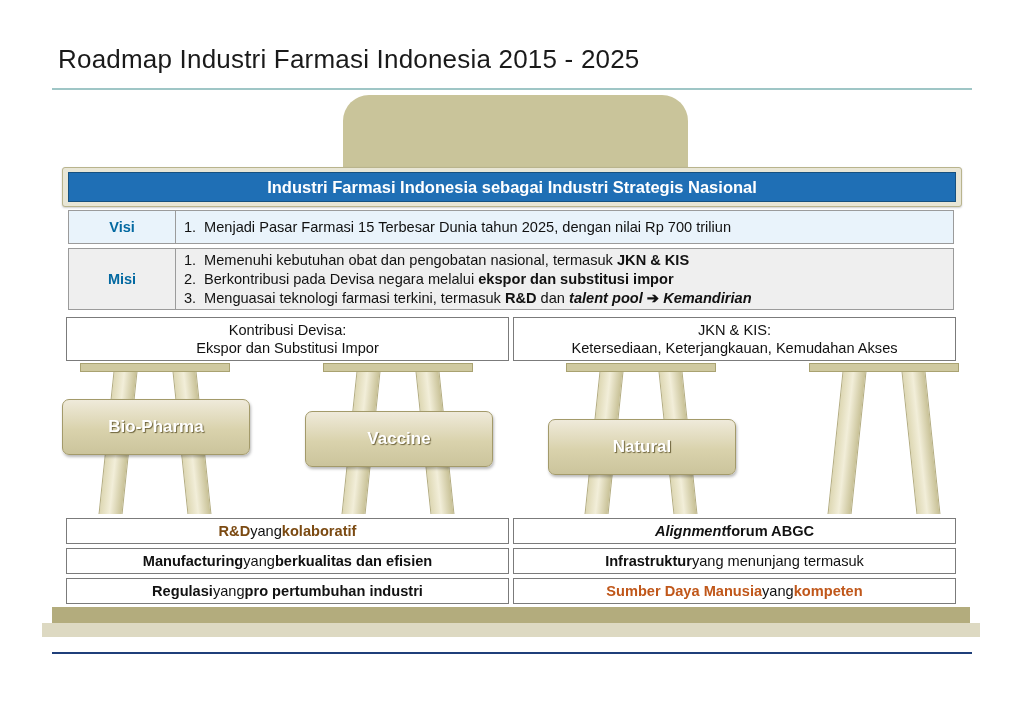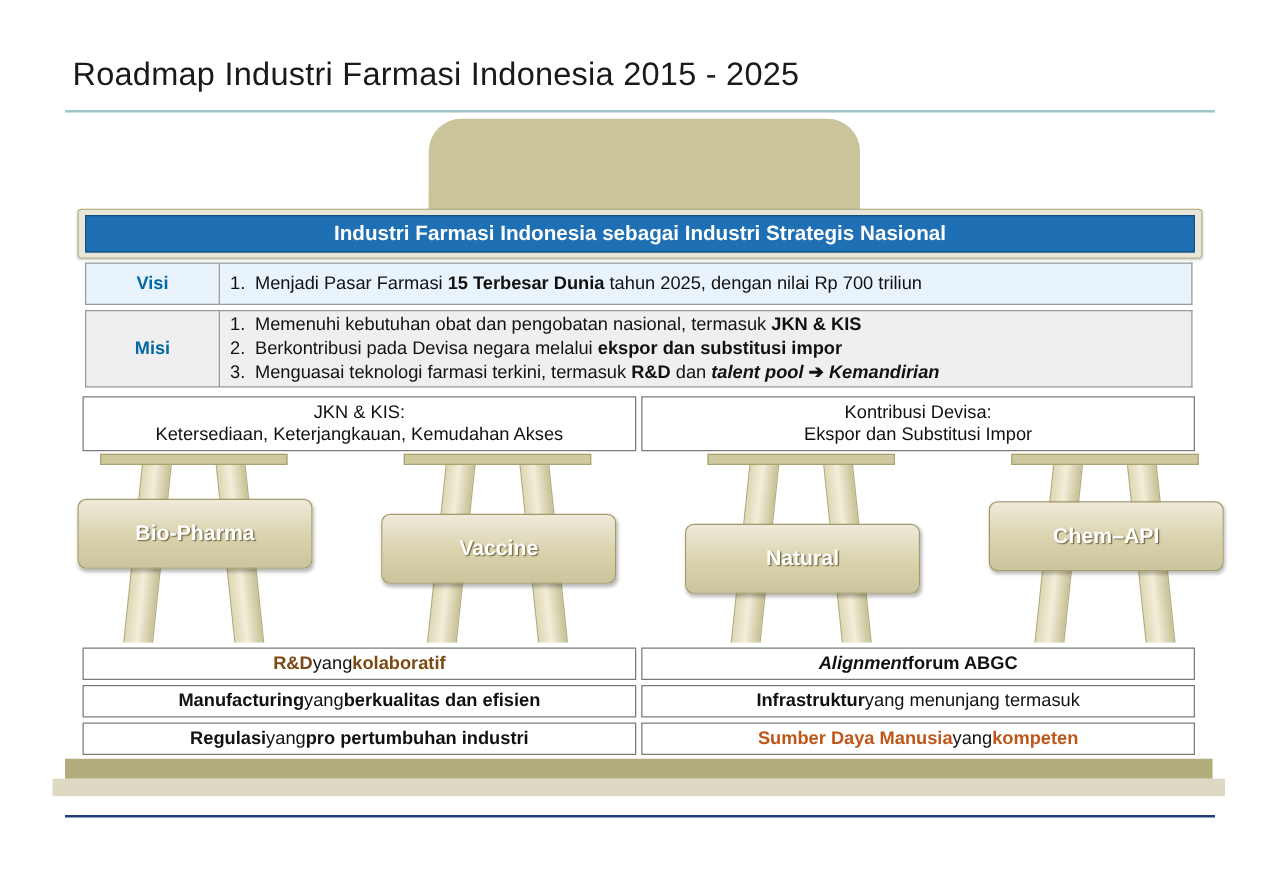--- a/index.html
+++ b/index.html
@@ -263,21 +263,21 @@
   <div class="roof-inner"></div>
 
   <div class="header-frame"></div>
   <div class="header-bar">Industri Farmasi Indonesia sebagai Industri Strategis Nasional</div>
 
   <div class="row-visi">
     <div class="label-cell label-visi">Visi</div>
     <div class="content-cell content-visi" id="visi-list">
         <div class="ol-line">
           <span class="ol-num">1.</span>
-          <span><span>Menjadi Pasar Farmasi </span><span style="font-weight: bold;">15 Terbesar Dunia</span><span> tahun 2025, dengan nilai </span><span style="font-weight: normal;">Rp 700 triliun</span></span>
+          <span><span>Menjadi Pasar Farmasi </span><span style="font-weight: normal;">15 Terbesar Dunia</span><span> tahun 2025, dengan nilai </span><span style="font-weight: normal;">Rp 700 triliun</span></span>
         </div>
       </div>
   </div>
 
   <div class="row-misi">
     <div class="label-cell label-misi">Misi</div>
     <div class="content-cell content-misi" id="misi-list">
         <div class="ol-line">
           <span class="ol-num">1.</span>
           <span><span>Memenuhi kebutuhan obat dan pengobatan nasional, termasuk </span><span style="font-weight: bold;">JKN &amp; KIS</span></span>
@@ -288,26 +288,26 @@
         </div>
         <div class="ol-line">
           <span class="ol-num">3.</span>
           <span><span>Menguasai teknologi farmasi terkini, termasuk </span><span style="font-weight: bold;">R&amp;D</span><span> dan </span><span style="font-weight: bold; font-style: italic;">talent pool</span><span style="font-weight: bold;"> ➔ </span><span style="font-weight: bold; font-style: italic;">Kemandirian</span></span>
         </div>
       </div>
   </div>
 
   <div class="sub-row" id="sub-boxes">
       <div class="sub-box">
+        <div>Kontribusi Devisa:</div>
+        <div>Ekspor dan Substitusi Impor</div>
+      </div>
+      <div class="sub-box">
         <div>JKN &amp; KIS:</div>
         <div>Ketersediaan, Keterjangkauan, Kemudahan Akses</div>
-      </div>
-      <div class="sub-box">
-        <div>Kontribusi Devisa:</div>
-        <div>Ekspor dan Substitusi Impor</div>
       </div>
     </div>
 
   <div id="pillars">
       <div class="pillar-group" style="left: 62px;">
         <div class="pillar-cap"></div>
         <div class="pillar-leg leg-a"></div>
         <div class="pillar-leg leg-b"></div>
         <div class="pillar-box" style="top: 36px;">Bio-Pharma</div>
       </div>
@@ -320,21 +320,20 @@
       <div class="pillar-group" style="left: 548px;">
         <div class="pillar-cap"></div>
         <div class="pillar-leg leg-a"></div>
         <div class="pillar-leg leg-b"></div>
         <div class="pillar-box" style="top: 56px;">Natural</div>
       </div>
       <div class="pillar-group" style="left: 791px;">
         <div class="pillar-cap"></div>
         <div class="pillar-leg leg-a"></div>
         <div class="pillar-leg leg-b"></div>
-        <div class="pillar-box" style="top: 38px;">Chem–API</div>
       </div>
     </div>
 
   <div id="base-rows">
       <div class="base-row" style="top: 518px;">
         <div class="base-cell">
           <span class="accent-brown" style="font-weight: bold;">R&amp;D</span>
           <span> yang </span>
           <span class="accent-brown" style="font-weight: bold;">kolaboratif</span>
         </div>

